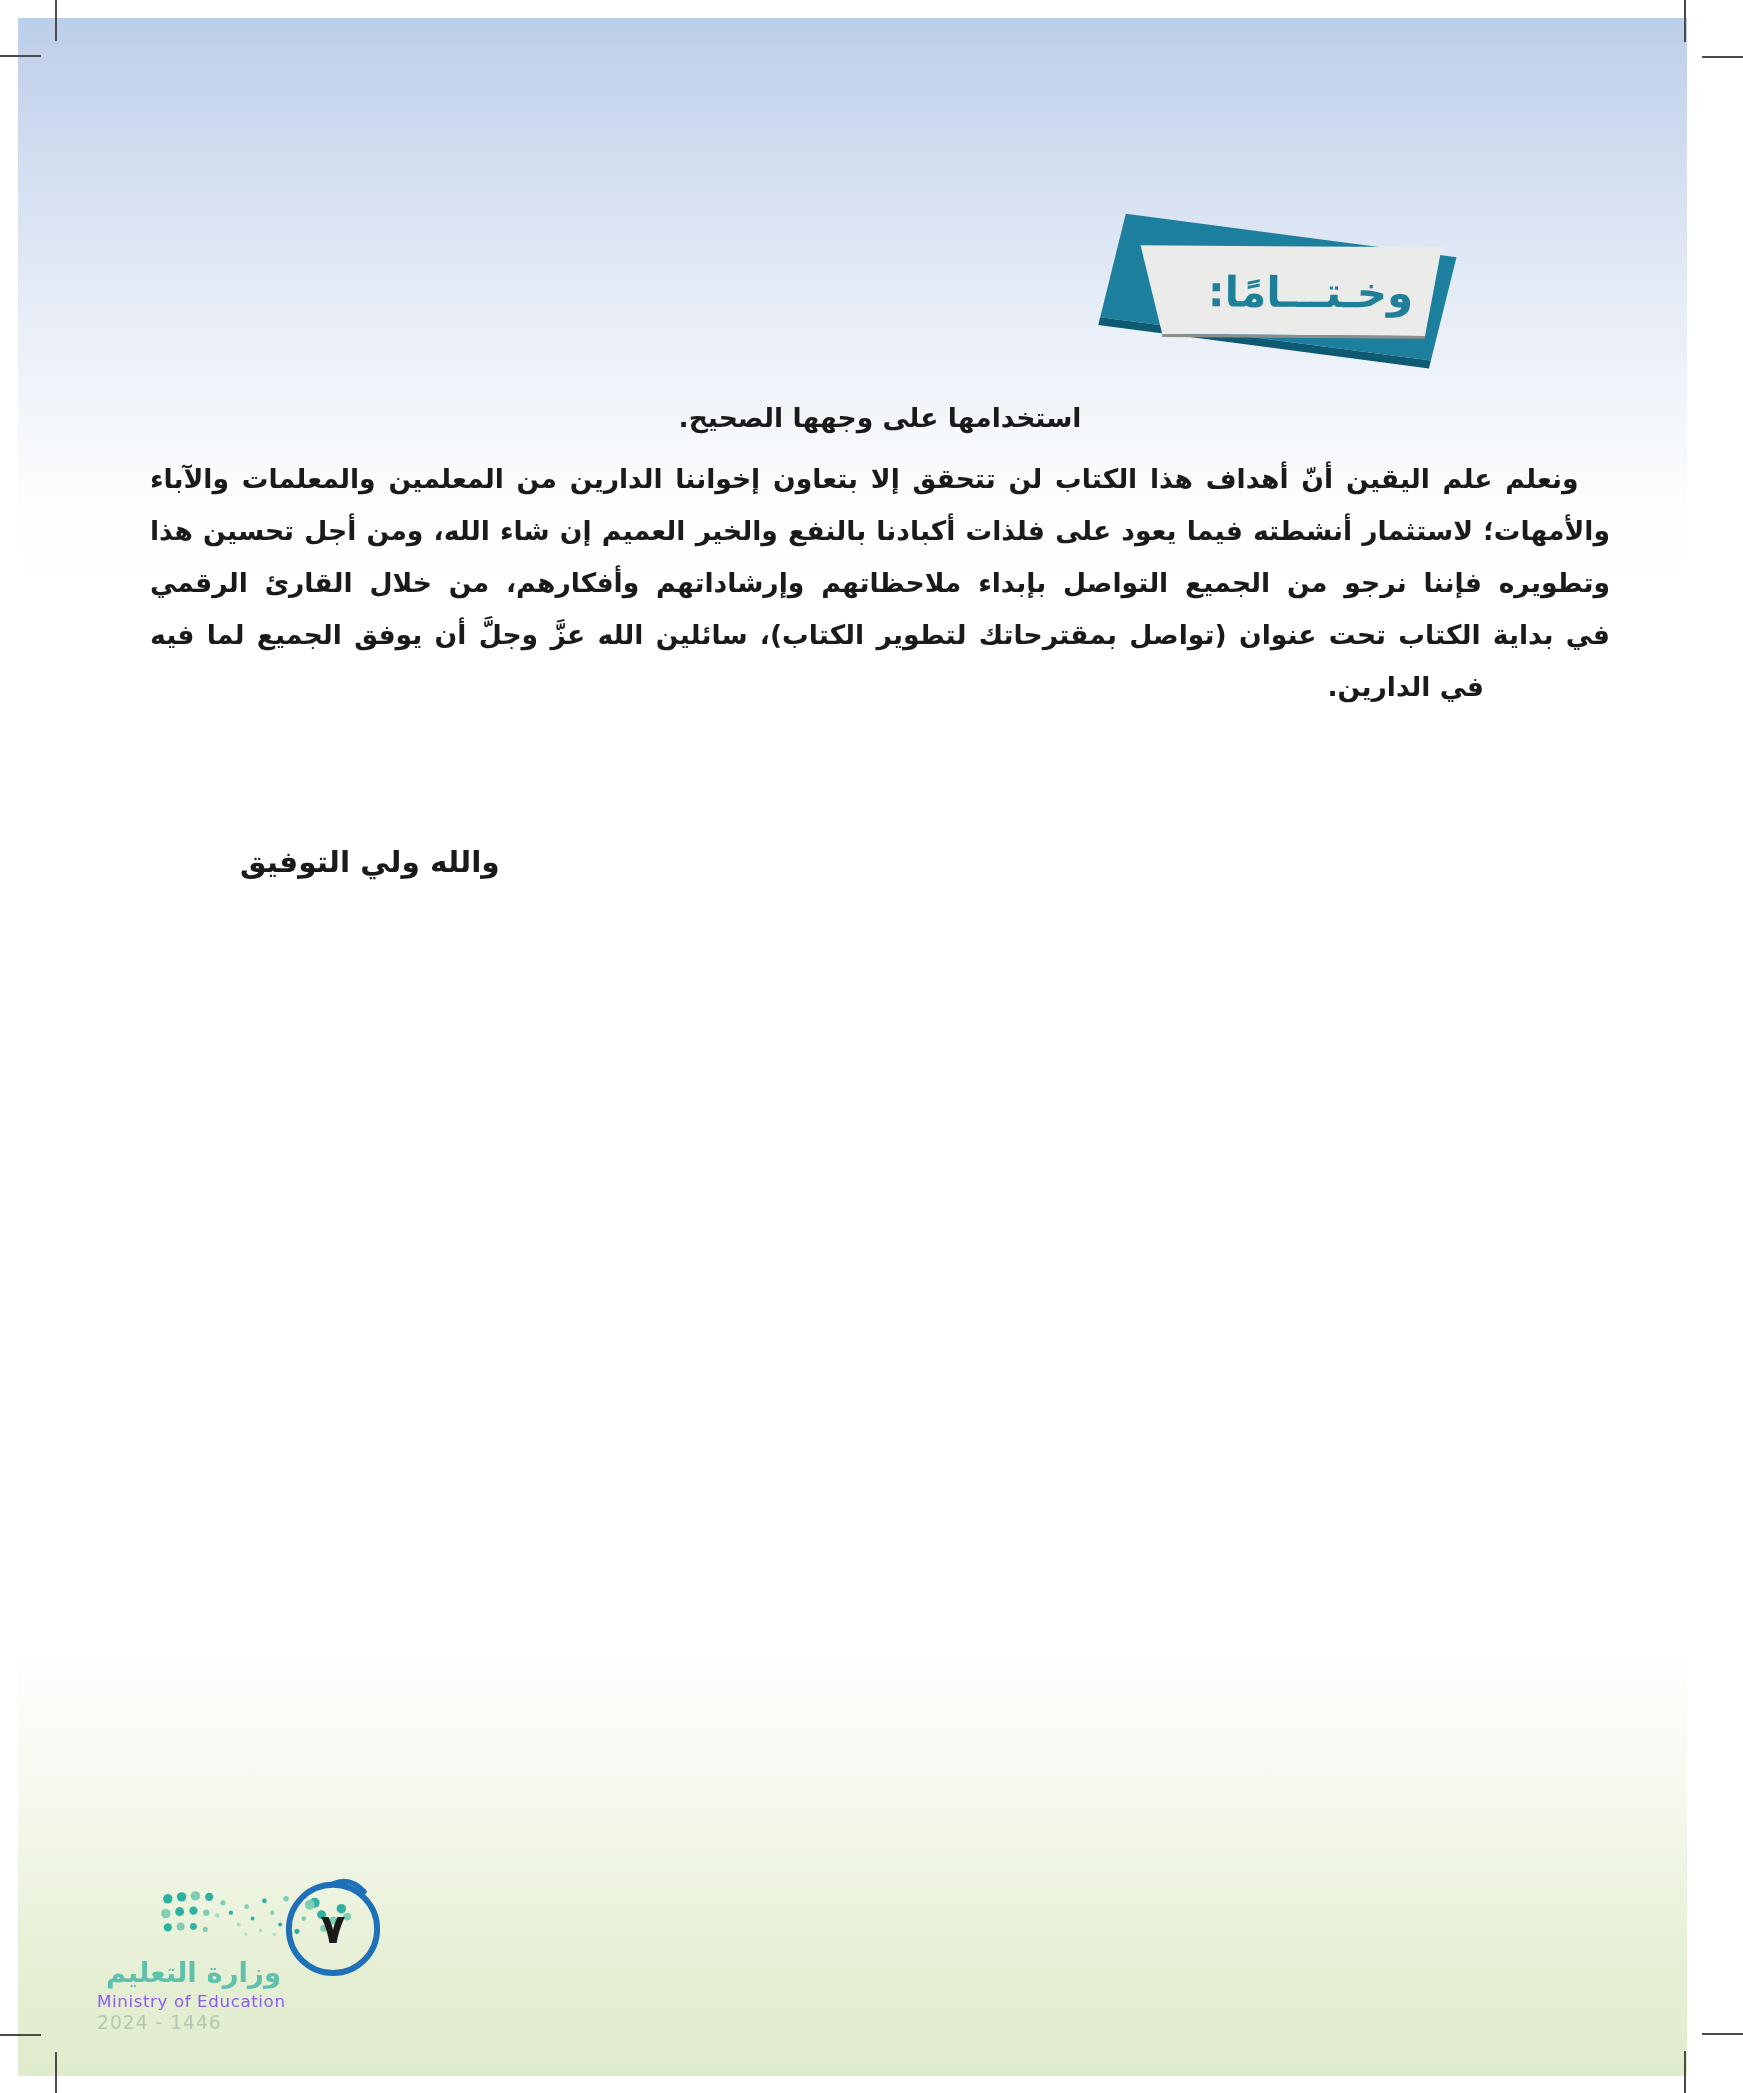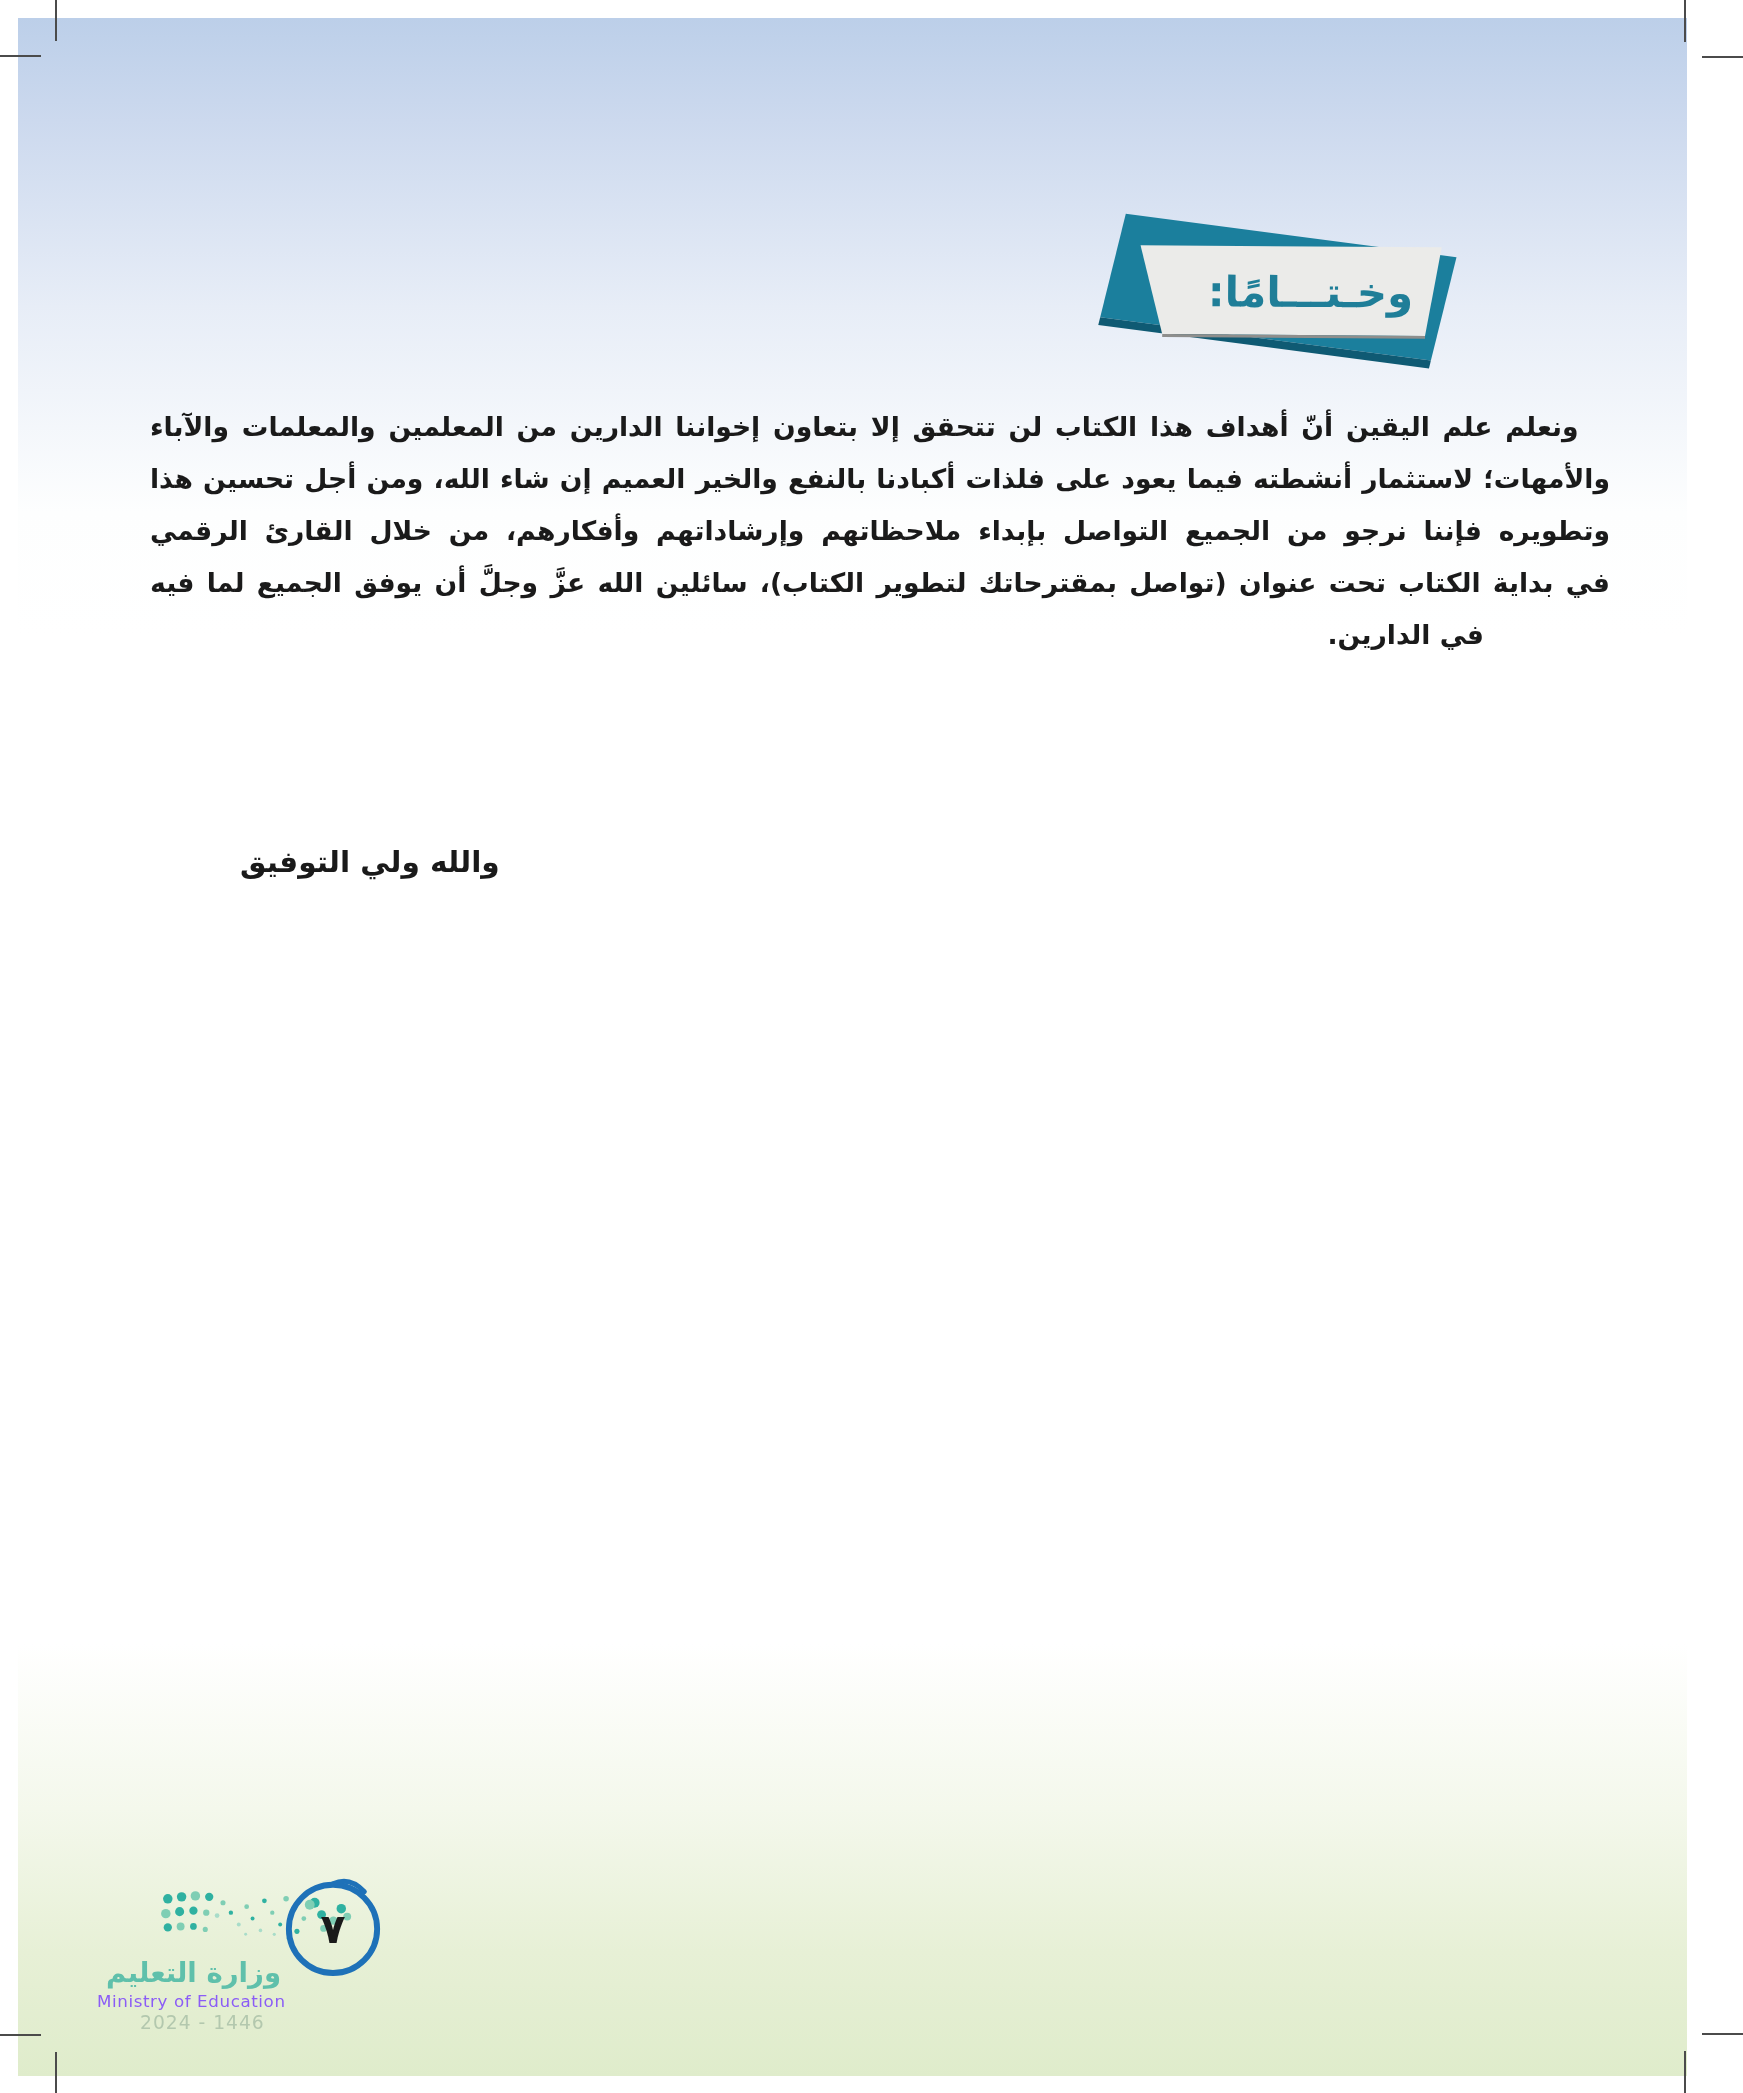--- a/index.html
+++ b/index.html
@@ -63,21 +63,21 @@
     position:absolute;left:106px;top:1956px;width:256px;
     color:#5fc0ab;font-size:27.6px;font-weight:bold;direction:rtl;text-align:left;
     white-space:nowrap;
   }
   .ministry-en{
     position:absolute;left:97px;top:1991px;width:256px;
     color:#8b5cf6;font-size:16.7px;letter-spacing:0.6px;white-space:nowrap;
   }
   .years{
     position:absolute;left:97px;top:2012px;width:256px;
-    color:#b3c8ae;font-size:18.7px;letter-spacing:1px;white-space:nowrap;margin-left:43px;
+    color:#b3c8ae;font-size:18.7px;letter-spacing:1px;white-space:nowrap;
   }
 </style>
 </head>
 <body>
 
 <div class="page"></div>
 
 <div class="mark m-tl-v"></div>
 <div class="mark m-tl-h"></div>
 <div class="mark m-tr-v"></div>
@@ -89,20 +89,21 @@
 
 <svg class="banner-svg" viewBox="0 0 420 190">
   <polygon points="33,9 369,53 343,158 7,114" fill="#1b7f9d"></polygon>
   <polygon points="7,114 343,158 341,166 5,122" fill="#0f5a73"></polygon>
   <polygon points="48,41 354,43 337,133 70,131" fill="#ebebe9"></polygon>
   <line x1="70" y1="132.5" x2="337" y2="134.5" stroke="#8e8e8c" stroke-width="3"></line>
 </svg>
 <div class="banner-title">وخـتـــامًا:</div>
 
 <div class="textblock">
+  <div class="tline center">استخدامها على وجهها الصحيح.</div>
   <div class="para2">
     <div class="tline first">ونعلم علم اليقين أنّ أهداف هذا الكتاب لن تتحقق إلا بتعاون إخواننا الدارين من المعلمين والمعلمات والآباء</div>
     <div class="tline">والأمهات؛ لاستثمار أنشطته فيما يعود على فلذات أكبادنا بالنفع والخير العميم إن شاء الله، ومن أجل تحسين هذا الكتاب</div>
     <div class="tline">وتطويره فإننا نرجو من الجميع التواصل بإبداء ملاحظاتهم وإرشاداتهم وأفكارهم، من خلال القارئ الرقمي الموجود</div>
     <div class="tline">في بداية الكتاب تحت عنوان (تواصل بمقترحاتك لتطوير الكتاب)، سائلين الله عزَّ وجلَّ أن يوفق الجميع لما فيه الخير</div>
     <div class="tline endline">في الدارين.</div>
   </div>
 </div>
 
 <div class="closing">والله ولي التوفيق</div>

